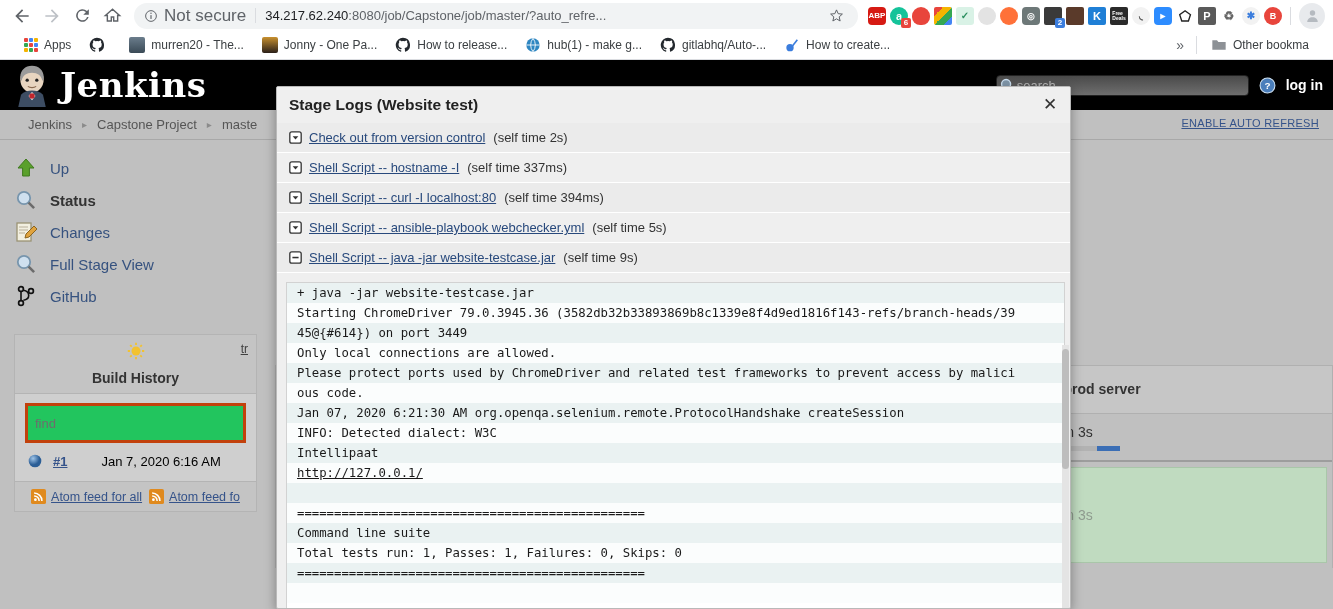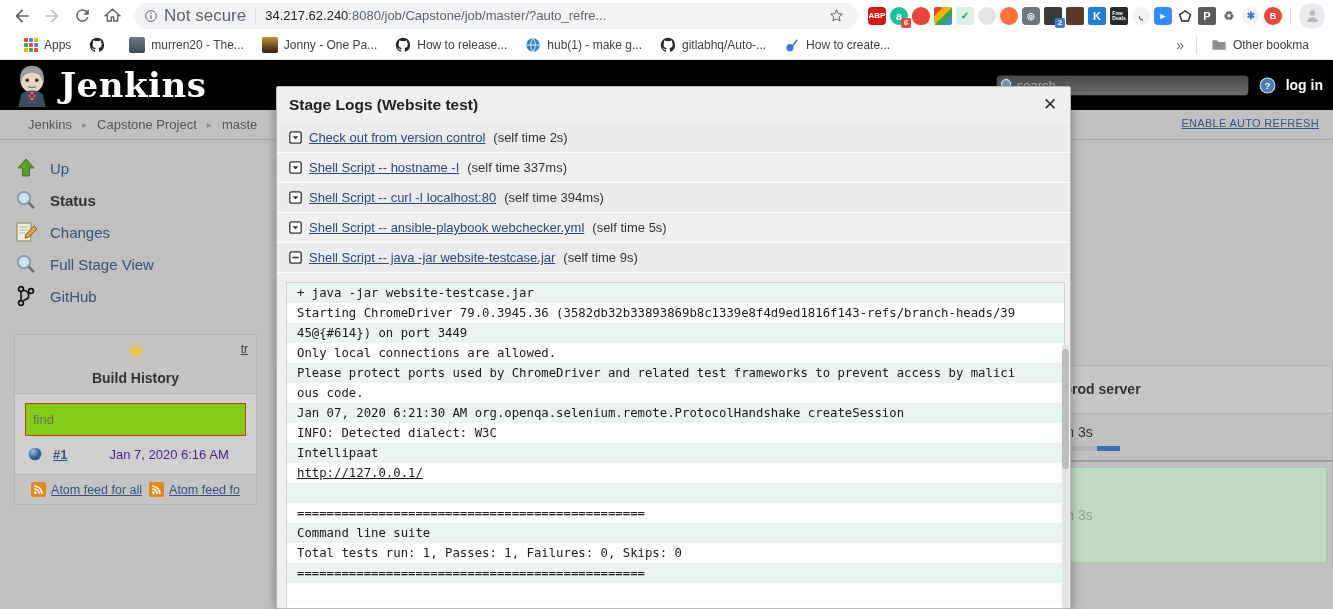--- a/index.html
+++ b/index.html
@@ -158,31 +158,31 @@
     background: #c4c4c4; border-bottom: 1px solid #b4b4b4;
     padding: 7px 10px; position: relative; flex-direction: column;
   }
   .bh-title { font-size: 14px; font-weight: bold; color: #333; }
   .bh-trend {
     position: absolute; right: 8px; font-size: 12px;
     color: #404040; text-decoration: underline;
   }
   .bh-body { background: #cfcfcf; padding: 9px 10px 6px 10px; }
   .bh-find {
-    width: 100%; height: 33px; background: #84cc16;
-    border: 1px solid #c2410c; font-size: 13px; color: #555;
+    width: 100%; height: 40px; background: #22c55e;
+    border: 3px solid #c2410c; font-size: 13px; color: #555;
     padding: 0 7px; font-family: "Liberation Sans", sans-serif; outline: none;
   }
   .bh-find::placeholder { color: #6d6d6d; }
   .bh-row {
     display: flex; align-items: center; gap: 10px; padding: 10px 2px 6px 2px;
   }
   .bh-ball { width: 16px; height: 16px; flex: 0 0 16px; }
   .bh-num { font-size: 13px; color: #35538a; text-decoration: underline; font-weight: bold; }
-  .bh-date { font-size: 13px; color: #4c1d95; margin-left: 32px; }
+  .bh-date { font-size: 13px; color: #000000; margin-left: 24px; }
   .bh-foot {
     background: #c4c4c4; border-top: 1px solid #b4b4b4;
     padding: 7px 8px; display: flex; align-items: flex-start;
     justify-content: center; gap: 7px;
   }
   .atom { display: flex; align-items: center; gap: 5px; }
   .atom-ico { width: 15px; height: 15px; flex: 0 0 15px; }
   .atom-lbl { font-size: 12.5px; color: #35538a; text-decoration: underline; white-space: nowrap;}
 
   .main-col { flex: 1 1 auto; position: relative; padding-top: 0; }

